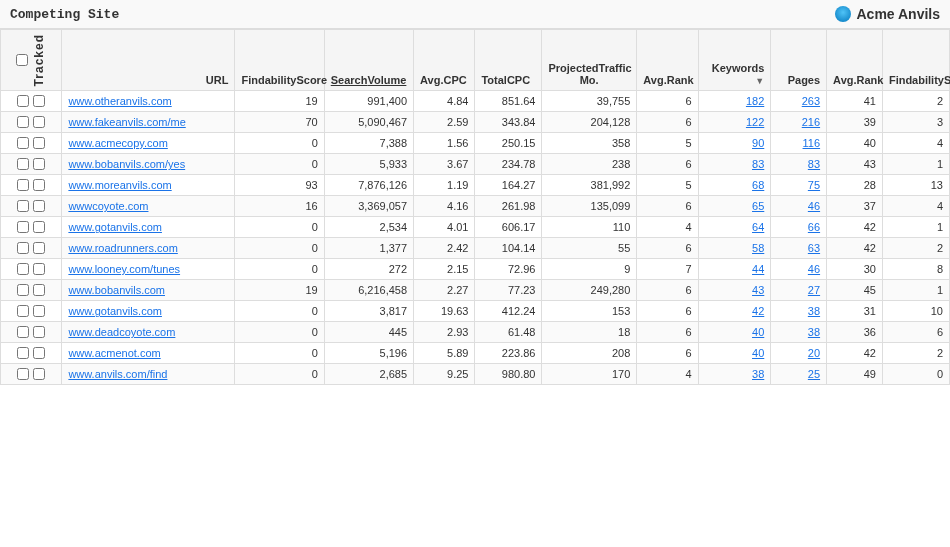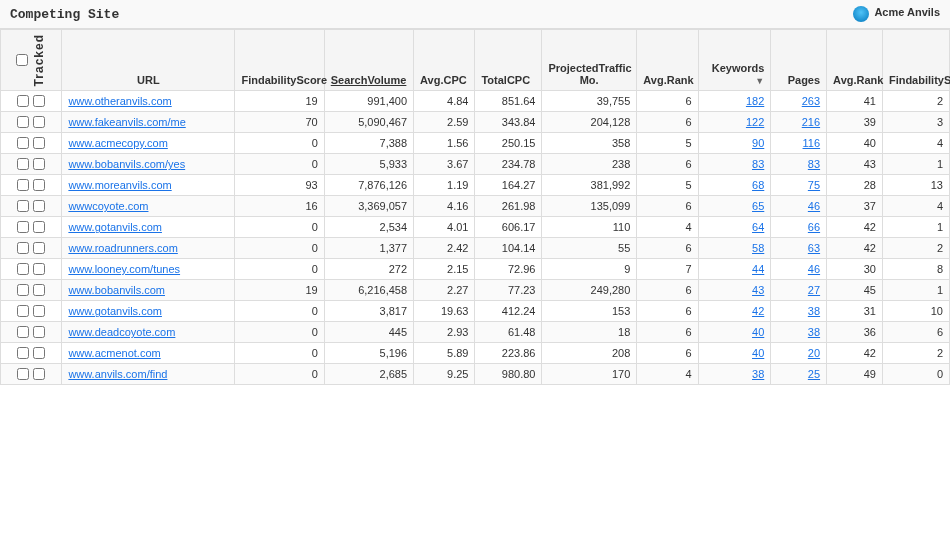--- a/index.html
+++ b/index.html
@@ -15,21 +15,21 @@
     }
     table {
       width: 100%;
       border-collapse: collapse;
       table-layout: fixed;
     }
     thead tr th {
       background: #f5f5f5;
       border: 1px solid #ddd;
       padding: 4px 6px;
-      text-align: center;
+      text-align: right;
       vertical-align: bottom;
       font-size: 11px;
       font-weight: bold;
       color: #333;
     }
     tbody tr td {
       border: 1px solid #ddd;
       padding: 4px 6px;
       vertical-align: middle;
       font-size: 11px;
@@ -63,21 +63,21 @@
       border-bottom: 1px solid #ddd;
       background: #f9f9f9;
     }
     .header-top .competing-site {
       font-size: 13px;
       font-weight: bold;
       color: #333;
       font-family: Liberation Mono, monospace;
     }
     .header-top .acme-anvils {
-      font-size: 11px;
+      font-size: 14px;
       font-weight: bold;
       color: #333;
       display: flex;
       align-items: flex-start;
       gap: 5px;
     }
     .globe-icon {
       display: inline-block;
       width: 16px;
       height: 16px;

